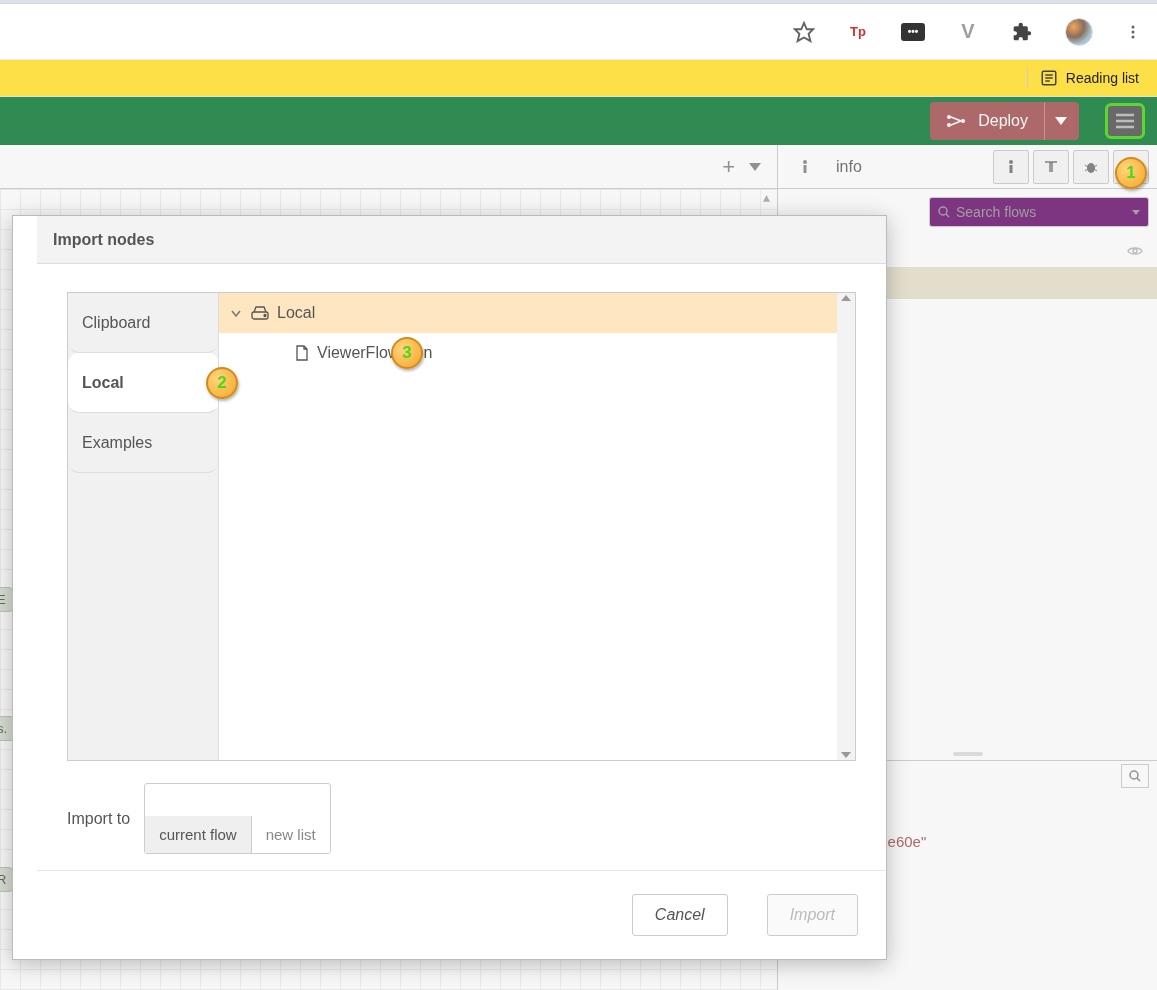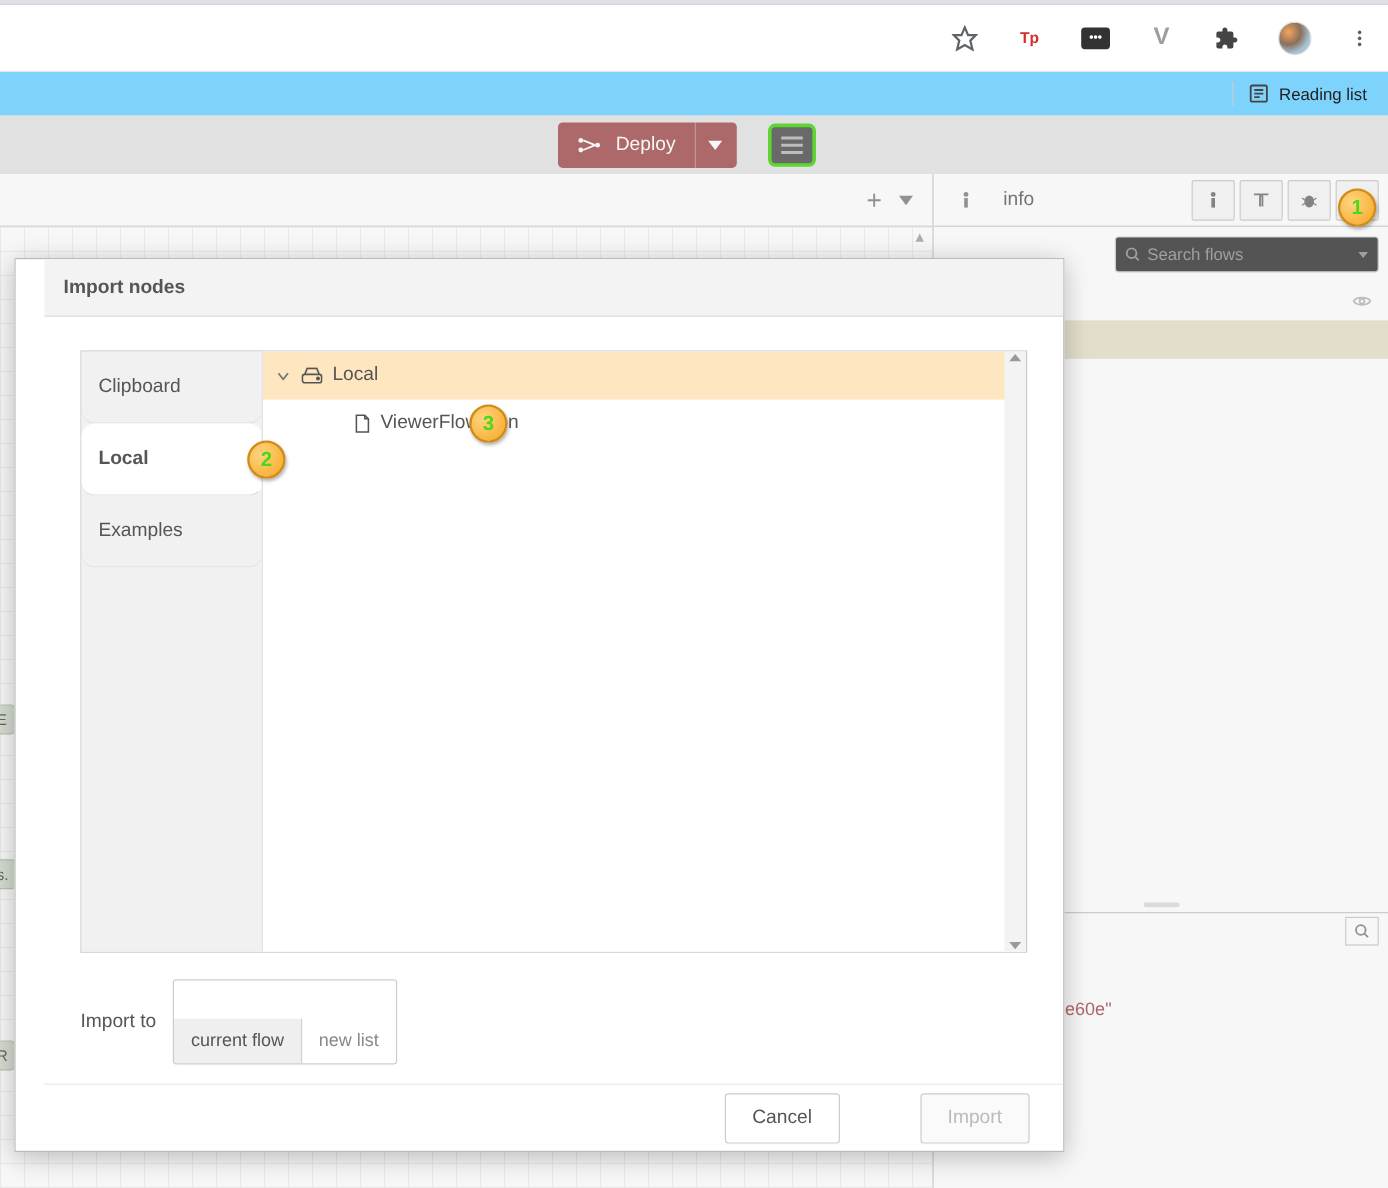--- a/index.html
+++ b/index.html
@@ -11,27 +11,27 @@
 .browser-bar::before { content: ""; position: absolute; left: 0; right: 0; top: -1px; height: 1px; background: #d1d5db; }
 .star-icon { color: #5f6368; }
 .ext-icon { width: 22px; height: 22px; display: flex; align-items: center; justify-content: center; font-size: 13px; font-weight: bold; }
 .ext-tp { color: #d32f2f; font-weight: bold; }
 .ext-video { background: #333; color: #fff; border-radius: 3px; width: 24px; height: 18px; font-size: 10px; display: flex; align-items: center; justify-content: center; }
 .ext-v { color: #9e9e9e; font-size: 20px; font-weight: bold; }
 .ext-puzzle { color: #444; }
 .avatar { width: 28px; height: 28px; border-radius: 50%; background: radial-gradient(circle at 30% 30%, #f4a460 0%, #8b6f5a 40%, #a8c5d6 70%); border: 1px solid #ddd; }
 .chrome-menu { color: #5f6368; }
 
-.reading-list-bar { height: 37px; background: #7dd3fc; display: flex; align-items: center; justify-content: flex-end; padding-right: 18px; gap: 8px; border-bottom: 1px solid #e0e0e0; }
+.reading-list-bar { height: 37px; background: #fde047; display: flex; align-items: center; justify-content: flex-end; padding-right: 18px; gap: 8px; border-bottom: 1px solid #e0e0e0; }
 .reading-list-bar .divider { width: 1px; height: 20px; background: #ccc; margin-right: 4px; }
 .reading-icon { color: #444; }
 .reading-text { color: #222; }
 
 
-.nr-header { height: 48px; background: #e5e5e5; display: flex; align-items: center; justify-content: center; padding-right: 12px; gap: 26px; }
+.nr-header { height: 48px; background: #15803d; display: flex; align-items: center; justify-content: flex-end; padding-right: 12px; gap: 26px; }
 .deploy-btn { background: #a85959; color: #fff; height: 38px; display: flex; align-items: center; padding: 0 12px 0 16px; border-radius: 4px; gap: 12px; }
 .deploy-btn .deploy-icon { display: flex; align-items: center; }
 .deploy-btn .deploy-arrow { padding-left: 10px; border-left: 1px solid rgba(255,255,255,0.3); height: 100%; display: flex; align-items: center; margin-left: 4px; }
 .hamburger { width: 40px; height: 36px; background: #595959; border: 3px solid #4dd817; border-radius: 6px; display: flex; align-items: center; justify-content: center; color: #bbb; position: relative; }
 .callout { position: absolute; width: 32px; height: 32px; border-radius: 50%; background: radial-gradient(circle at 35% 35%, #ffd580, #f5a623); border: 2px solid #d18b1a; display: flex; align-items: center; justify-content: center; color: #4dd817; font-weight: bold; font-size: 17px; z-index: 20; box-shadow: 1px 2px 3px rgba(0,0,0,0.3); }
 
 
 .workspace-area { position: absolute; left: 0; right: 0; top: 145px; bottom: 0; background: #f7f7f7; }
 .workspace-main { position: absolute; left: 0; right: 380px; top: 0; bottom: 0; background: #fff; }
 .workspace-tabs { height: 44px; border-bottom: 1px solid #ccc; display: flex; align-items: center; justify-content: flex-end; padding-right: 16px; gap: 14px; color: #888; }
@@ -41,21 +41,21 @@
 .canvas-scroll { position: absolute; right: 0; top: 0; width: 14px; height: 16px; color: #aaa; }
 .canvas-blob { position: absolute; background: #d6dfd0; border: 1px solid #b8c4b0; border-radius: 4px; padding: 4px 6px; color: #555; font-size: 13px; }
 
 
 .sidebar { position: absolute; right: 0; top: 0; width: 380px; bottom: 0; background: #fff; border-left: 1px solid #ccc; }
 .sidebar-tabs { height: 44px; border-bottom: 1px solid #ccc; display: flex; align-items: center; padding: 0 8px; }
 .sidebar-tabs .tab-info { display: flex; align-items: center; gap: 24px; padding: 0 12px; color: #666; }
 .sidebar-tabs .spacer { flex: 1; }
 .sidebar-tabs .icon-btn { width: 36px; height: 34px; border: 1px solid #ccc; background: #f7f7f7; display: flex; align-items: center; justify-content: center; color: #777; margin-left: 4px; border-radius: 2px; }
 .sidebar-search { padding: 8px; display: flex; justify-content: flex-end; }
-.sidebar-search-box { width: 220px; height: 30px; border: 1px solid #ccc; background: #404040; border-radius: 3px; display: flex; align-items: center; padding: 0 8px; color: #999; gap: 6px; }
+.sidebar-search-box { width: 220px; height: 30px; border: 1px solid #ccc; background: #701a75; border-radius: 3px; display: flex; align-items: center; padding: 0 8px; color: #999; gap: 6px; }
 .sidebar-list { }
 .sidebar-row { height: 32px; display: flex; align-items: center; padding: 0 12px; color: #666; position: relative; }
 .sidebar-row.sel { background: #e8e2cc; }
 .sidebar-row .eye { position: absolute; right: 14px; color: #bbb; }
 .sidebar-cfg { padding: 10px 12px 0 12px; color: #666; }
 .sidebar-bottom { position: absolute; bottom: 200px; left: 0; right: 0; height: 30px; border-top: 1px solid #ccc; display: flex; align-items: center; justify-content: flex-end; padding-right: 8px; }
 .sidebar-bottom .search-btn { width: 28px; height: 24px; border: 1px solid #ccc; display: flex; align-items: center; justify-content: center; color: #888; }
 .sidebar-footer { position: absolute; bottom: 140px; left: 10px; right: 10px; color: #a85555; font-size: 15px; }
 .sidebar-drag { position: absolute; bottom: 234px; left: 50%; transform: translateX(-50%); width: 30px; height: 4px; background: #ddd; border-radius: 2px; }
 
@@ -76,21 +76,21 @@
 .tree-indent-2 { padding-left: 76px; }
 .tree-scroll { position: absolute; right: 0; top: 0; bottom: 0; width: 18px; background: #f3f3f3; }
 .tree-scroll::before { content: ""; position: absolute; top: 2px; left: 4px; width: 0; height: 0; border-left: 5px solid transparent; border-right: 5px solid transparent; border-bottom: 6px solid #999; }
 .tree-scroll::after { content: ""; position: absolute; bottom: 2px; left: 4px; width: 0; height: 0; border-left: 5px solid transparent; border-right: 5px solid transparent; border-top: 6px solid #999; }
 
 .import-to { display: flex; align-items: center; gap: 14px; margin-top: 22px; font-size: 16px; color: #555; }
 .import-toggle { display: inline-flex; border: 1px solid #ccc; border-radius: 3px; overflow: hidden; }
 .import-toggle .opt { padding: 10px 14px; background: #fff; color: #888; font-size: 15px; margin-top: 32px; }
 .import-toggle .opt.active { background: #efefef; color: #555; border-right: 1px solid #ccc; }
 
-.dialog-footer { height: 56px; border-top: 1px solid #e8e8e8; display: flex; align-items: center; justify-content: flex-end; padding: 0 28px; gap: 36px; }
+.dialog-footer { height: 89px; border-top: 1px solid #e8e8e8; display: flex; align-items: center; justify-content: flex-end; padding: 0 28px; gap: 8px; font-style: italic; }
 .dlg-btn { height: 42px; padding: 0 22px; border: 1px solid #ccc; border-radius: 3px; background: #fff; color: #555; font-size: 16px; display: flex; align-items: center; }
 .dlg-btn.primary { color: #bbb; background: #fafafa; margin-left: 31px; }
 
 svg { display: block; }
 </style>
 </head>
 <body>
 
 <div class="browser-top"></div>
 <div class="browser-bar">

